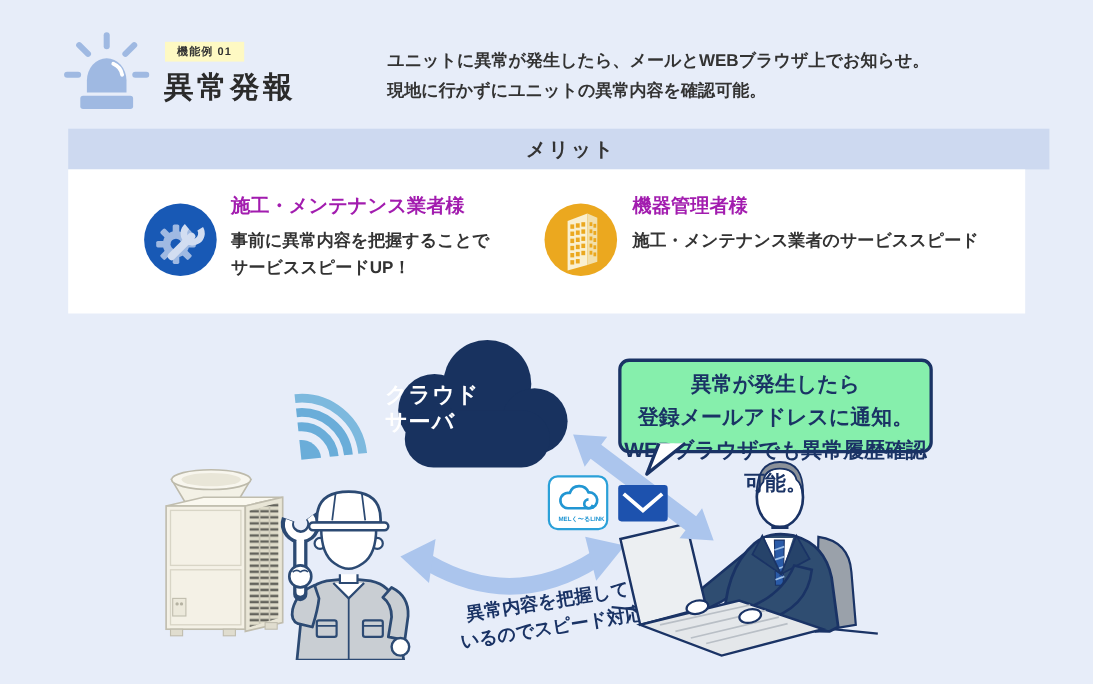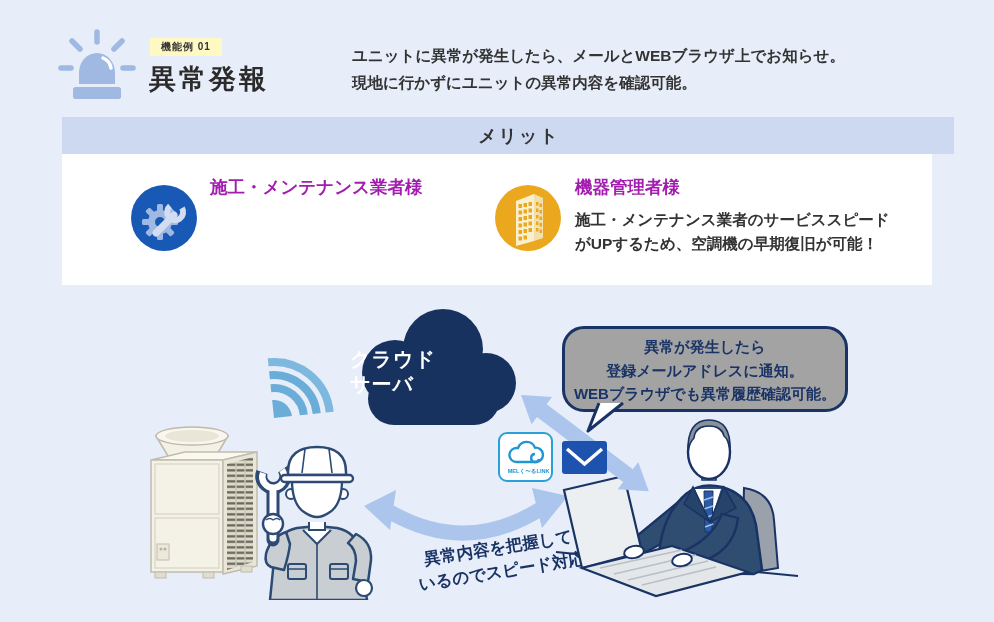--- a/index.html
+++ b/index.html
@@ -21,22 +21,22 @@
   .c1{left:131px;top:185px;background:#1859b5;}
   .c2{left:495px;top:185px;background:#eba81f;}
   .b-text1{left:210px;top:175px;width:280px;}
   .b-text2{left:575px;top:175px;width:350px;}
   .b-title{font-size:17.5px;font-weight:bold;color:#a21caf;margin-bottom:9px;}
   .b-body{font-size:15.5px;color:#333;line-height:1.55;font-weight:bold;}
 
   
   .cloud-label{left:350px;top:347px;width:162px;text-align:left;color:#fff;font-weight:bold;
                font-size:20px;line-height:25px;letter-spacing:1px;}
-  .bubble{left:562px;top:326px;width:280px;height:74px;background:#a3a3a3;border:3px solid #1a3365;
-          border-radius:22px;text-align:center;color:#1a3365;font-weight:bold;font-size:15px;
+  .bubble{left:562px;top:326px;width:280px;height:74px;background:#86efac;border:3px solid #1a3365;
+          border-radius:10px;text-align:center;color:#1a3365;font-weight:bold;font-size:19px;
           line-height:1.58;padding-top:6px;}
   .mel-badge{left:498px;top:432px;width:55px;height:50px;background:#fff;border:2.5px solid #2aa0d8;
              border-radius:9px;box-sizing:border-box;text-align:center;}
   .mel-label{font-size:8px;transform:scale(0.70);transform-origin:center top;font-weight:bold;
              color:#2196d3;white-space:nowrap;margin-top:-3px;letter-spacing:0;}
   .envelope{left:562px;top:441px;width:45px;height:33px;background:#1d52ae;border-radius:3px;}
   .caption{left:380px;top:536px;width:240px;text-align:center;transform:rotate(-9deg);
            color:#1a3365;font-weight:bold;font-size:16.5px;line-height:1.45;white-space:nowrap;}
 </style>
 </head>
@@ -81,20 +81,24 @@
           <circle cx="0" cy="0" r="12"></circle>
         </g>
         <circle cx="19" cy="27" r="5" fill="#1859b5"></circle>
       </g>
       <path d="M15,38 L33,20" stroke="#d2ddf1" stroke-width="7" stroke-linecap="round"></path>
       <path d="M29,11 a8,8 0 1 0 12,2" fill="none" stroke="#d2ddf1" stroke-width="6"></path>
     </svg>
   </div>
   <div class="abs b-text1">
     <div class="b-title">施工・メンテナンス業者様</div>
+    <div class="b-body">
+      <div>事前に異常内容を把握することで</div>
+      <div>サービススピードUP！</div>
+    </div>
   </div>
 
   <div class="abs b-circle c2">
     <svg width="40" height="58" viewBox="0 0 40 58">
       <polygon points="8,12 26,5 26,52 8,57" fill="#faf0d0"></polygon>
       <polygon points="26,5 35,9 35,49 26,52" fill="#f2e0ac"></polygon>
       <g fill="#eba81f">
         <rect x="10.5" y="15" width="3.5" height="4"></rect>
           <rect x="15.5" y="14" width="3.5" height="4"></rect>
           <rect x="20.5" y="13" width="3.5" height="4"></rect>
@@ -122,21 +126,20 @@
           <rect x="31.5" y="34" width="2.5" height="3.5"></rect>
         <rect x="28" y="39" width="2.5" height="3.5"></rect>
           <rect x="31.5" y="40.5" width="2.5" height="3.5"></rect>
       </g>
     </svg>
   </div>
   <div class="abs b-text2">
     <div class="b-title">機器管理者様</div>
     <div class="b-body">
       <div>施工・メンテナンス業者のサービススピード</div>
-      <div>がUPするため、空調機の早期復旧が可能！</div>
     </div>
   </div>
 
   <svg class="abs" style="left:258px;top:348px;" width="80" height="84" viewBox="0 0 80 84">
     <g transform="rotate(-6 16 70)">
       <path d="M16,70 L16,52 A18,18 0 0 1 34,70 Z" fill="#6aadd9"></path>
       <path d="M16,40 A30,30 0 0 1 46,70" fill="none" stroke="#6aadd9" stroke-width="8"></path>
       <path d="M16,27 A43,43 0 0 1 59,70" fill="none" stroke="#6aadd9" stroke-width="8"></path>
       <path d="M16,14 A56,56 0 0 1 72,70" fill="none" stroke="#7db9de" stroke-width="8"></path>
     </g>

